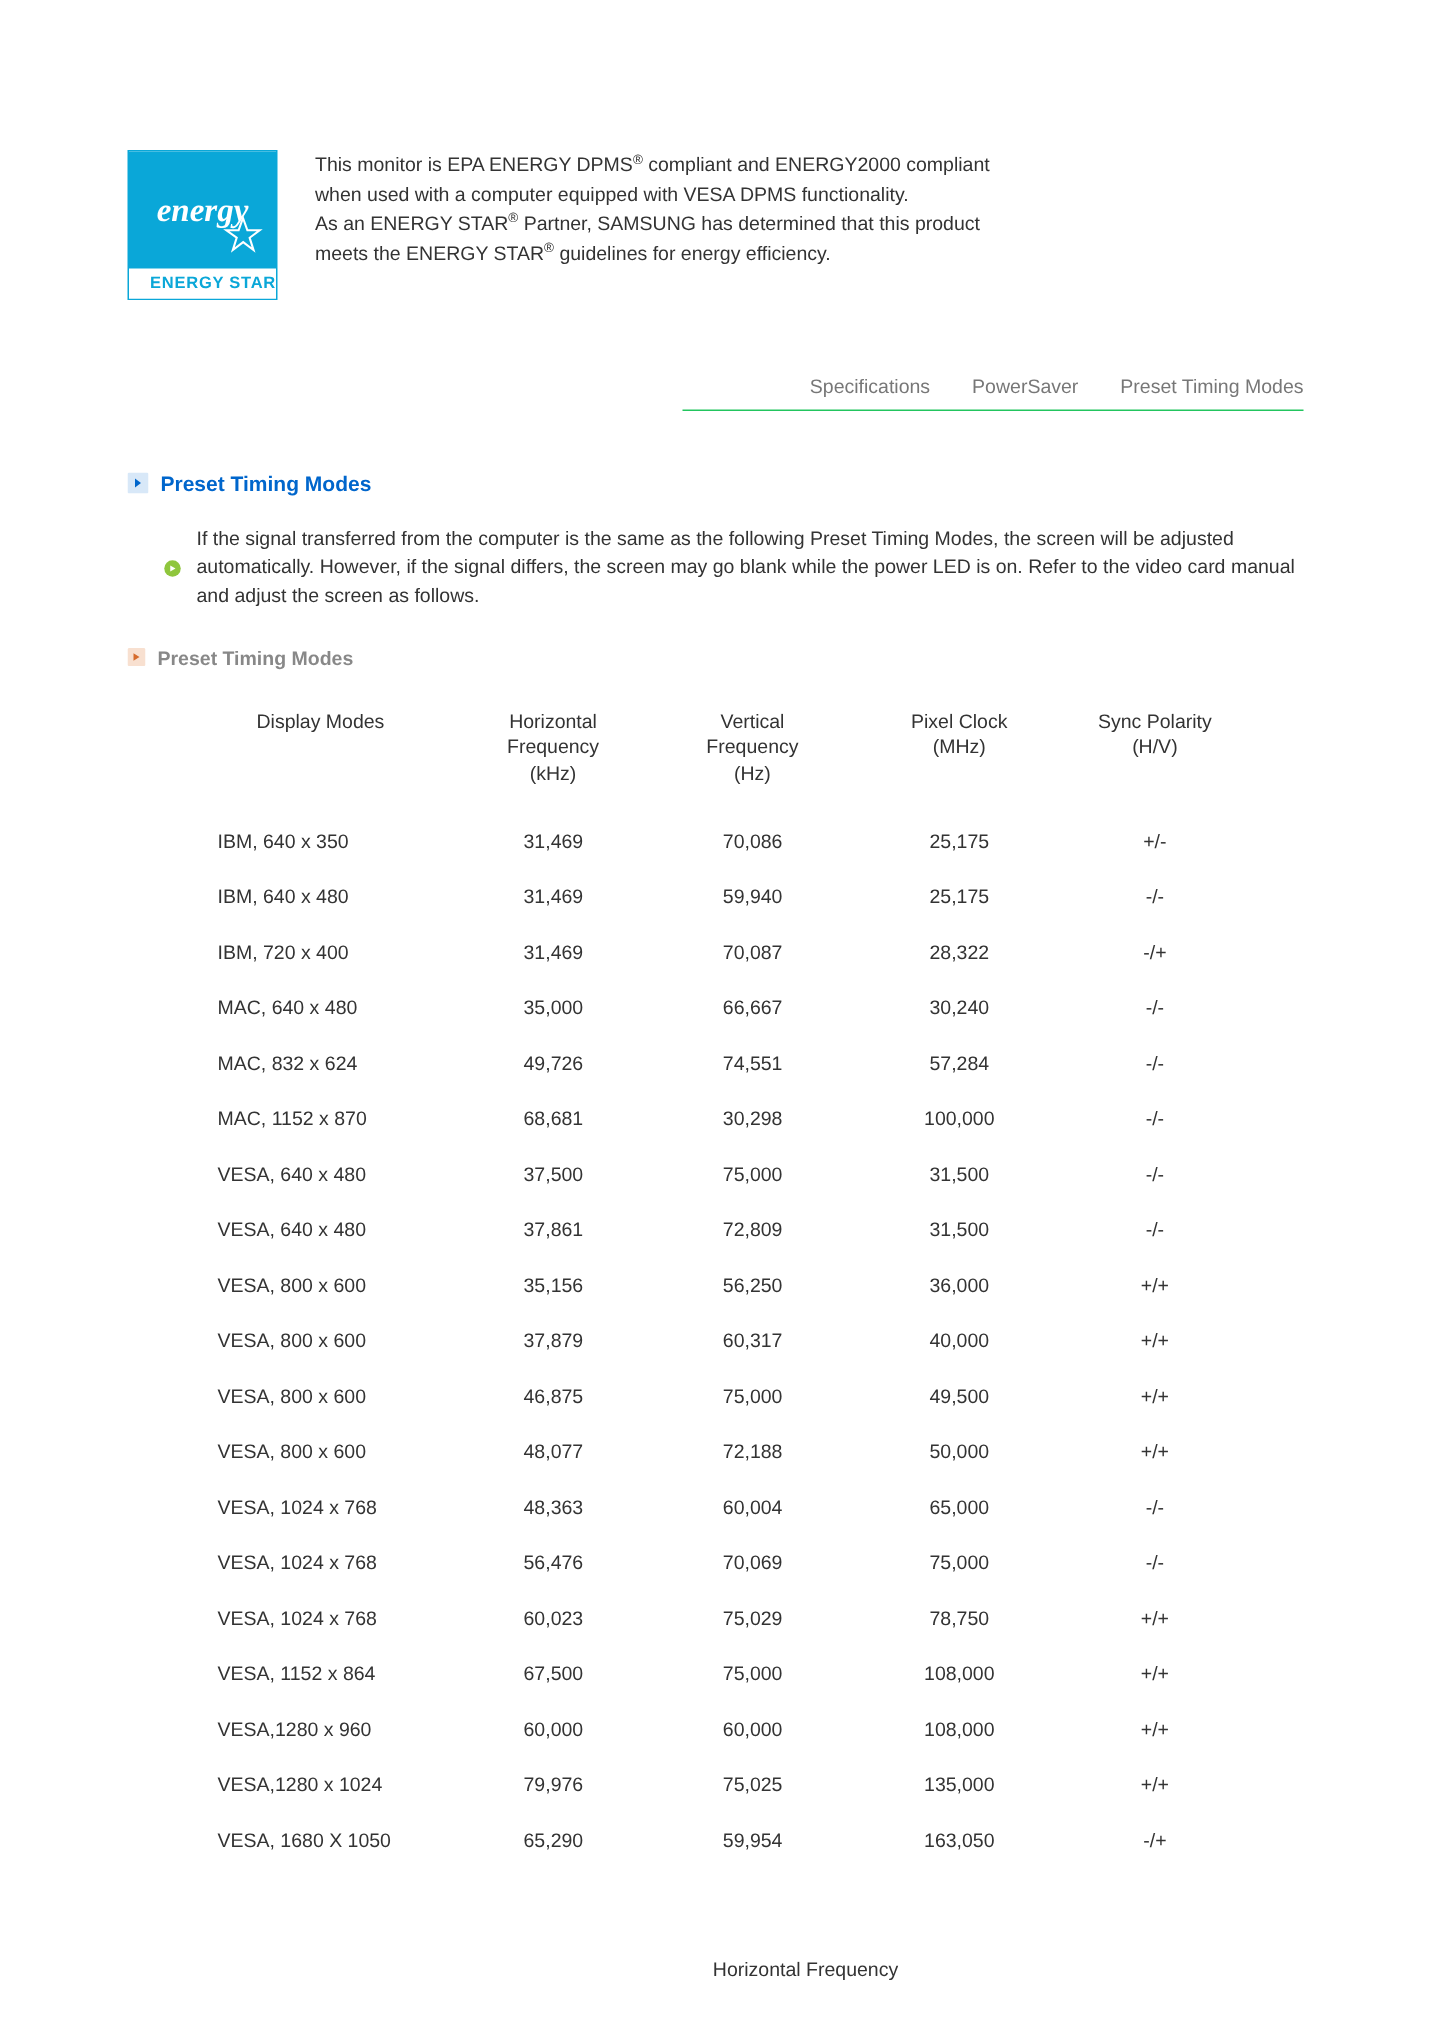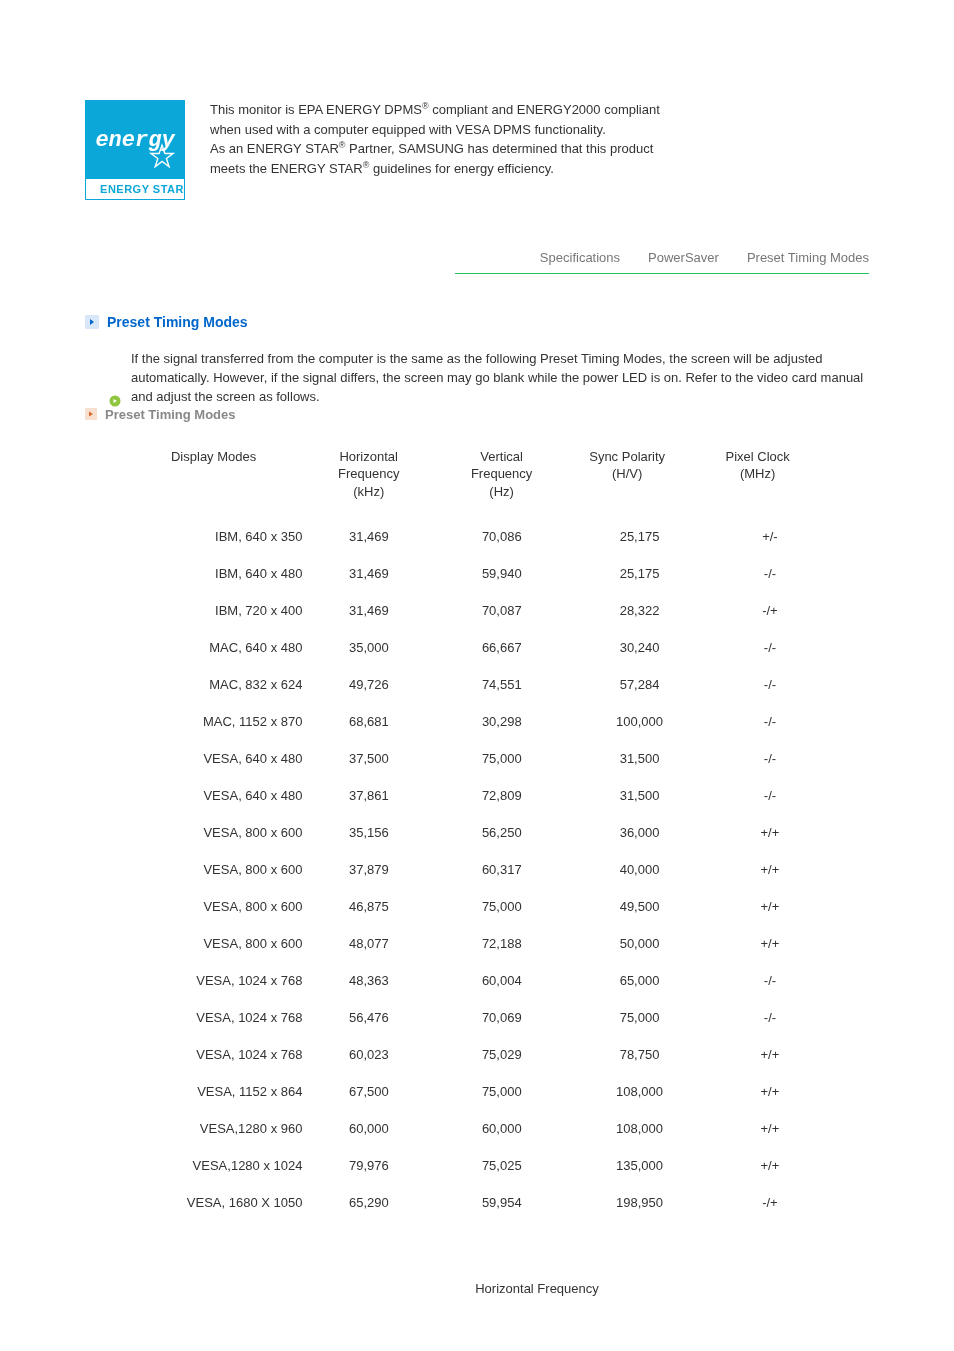--- a/index.html
+++ b/index.html
@@ -38,21 +38,21 @@
     }
     .energy-logo-top {
       flex: 1;
       background: #0aa7d8;
       display: flex;
       align-items: center;
       justify-content: center;
       position: relative;
     }
     .energy-script {
-      font-family: Liberation Mono, monospace;
+      font-family: Liberation Serif, serif;
       font-style: italic;
       color: #fff;
       font-size: 22px;
       font-weight: bold;
     }
     .energy-star-outline {
       position: absolute;
       right: 8px;
       bottom: 8px;
       width: 28px;
@@ -101,22 +101,23 @@
       margin-right: 8px;
       flex-shrink: 0;
     }
     .section-title {
       color: #0066cc;
       font-weight: bold;
       font-size: 14px;
     }
     .intro-block {
       display: flex;
-      align-items: flex-end;
+      align-items: center;
       margin-left: 24px;
+      margin-bottom: 24px;
     }
     .bullet-icon {
       width: 12px;
       height: 12px;
       margin-right: 10px;
       margin-top: 2px;
       flex-shrink: 0;
     }
     .intro-text {
       font-size: 13px;
@@ -145,21 +146,21 @@
       margin-right: 40px;
     }
     .table-header {
       display: flex;
       padding-bottom: 18px;
     }
     .th, .td {
       text-align: center;
       font-size: 13px;
     }
-    .col1 { width: 180px; text-align: right; padding-left: 20px; }
+    .col1 { width: 180px; text-align: left; padding-left: 20px; }
     .col2 { width: 135px; }
     .col3 { width: 135px; }
     .col4 { width: 145px; }
     .col5 { width: 120px; }
     .th {
       line-height: 1.35;
     }
     .table-row {
       display: flex;
       padding: 11px 0;
@@ -227,24 +228,24 @@
 
   <div class="timing-table">
     <div class="table-header">
       <div class="th col1" style="text-align:center;padding-left:0;"><span>Display Modes</span></div>
       <div class="th col2" style="white-space:pre-line;"><span>Horizontal
 Frequency
 (kHz)</span></div>
       <div class="th col3" style="white-space:pre-line;"><span>Vertical
 Frequency
 (Hz)</span></div>
+      <div class="th col4" style="white-space:pre-line;"><span>Pixel Clock
+(MHz)</span></div>
       <div class="th col5" style="white-space:pre-line;"><span>Sync Polarity
 (H/V)</span></div>
-      <div class="th col4" style="white-space:pre-line;"><span>Pixel Clock
-(MHz)</span></div>
     </div>
     <div id="table-body">
         <div class="table-row">
           <div class="td col1">IBM, 640 x 350</div>
           <div class="td col2">31,469</div>
           <div class="td col3">70,086</div>
           <div class="td col4">25,175</div>
           <div class="td col5">+/-</div>
         </div>
         <div class="table-row">
@@ -363,21 +364,21 @@
           <div class="td col1">VESA,1280 x 1024</div>
           <div class="td col2">79,976</div>
           <div class="td col3">75,025</div>
           <div class="td col4">135,000</div>
           <div class="td col5">+/+</div>
         </div>
         <div class="table-row">
           <div class="td col1">VESA, 1680 X 1050</div>
           <div class="td col2">65,290</div>
           <div class="td col3">59,954</div>
-          <div class="td col4">198,950</div>
+          <div class="td col4">163,050</div>
           <div class="td col5">-/+</div>
         </div>
       </div>
   </div>
 
   <div class="footer-label">Horizontal Frequency</div>
 
 </div>
 
 </body></html>

